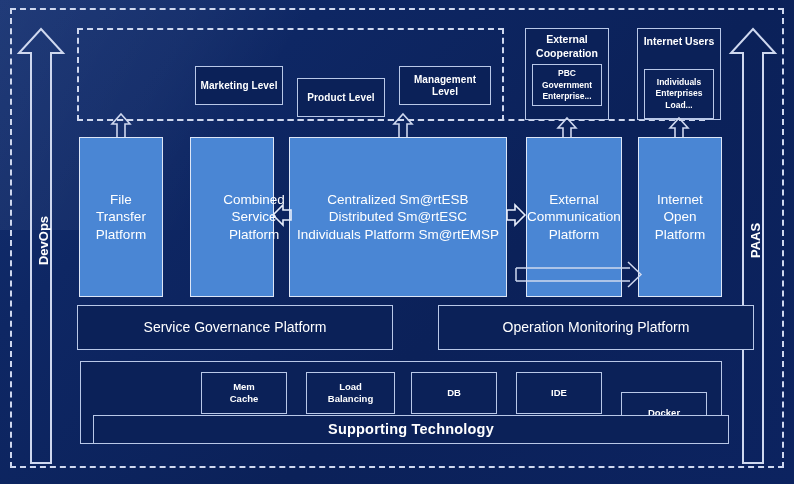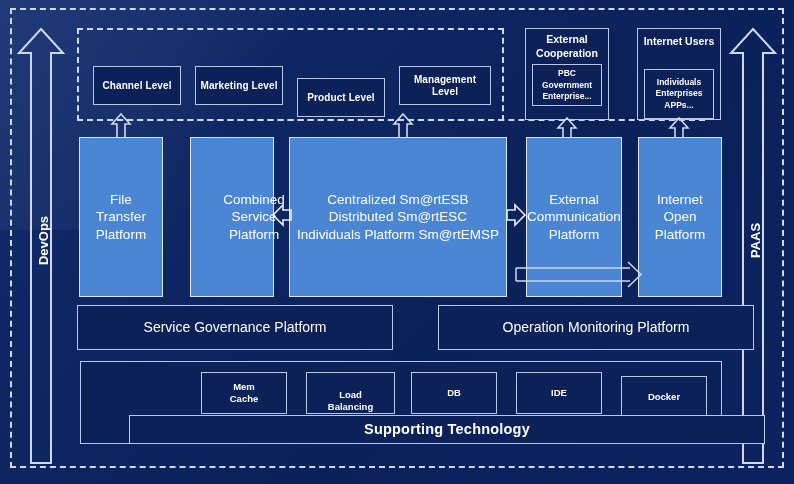--- a/index.html
+++ b/index.html
@@ -104,23 +104,20 @@
 
   <div class="abs varrow" style="left:729px;top:26px;width:48px;height:440px;">
     <svg width="48" height="440" viewBox="0 0 48 440">
       <polygon points="24,3 46,27 34,27 34,437 14,437 14,27 2,27" fill="none" stroke="#cfd8ef" stroke-width="2"></polygon>
     </svg>
   </div>
   <div class="vlabel" style="left:710px;top:233px;width:90px;transform:rotate(-90deg);">PAAS</div>
 
   <div class="abs dash-group" style="left:77px;top:28px;width:427px;height:93px;"></div>
 
-  <div class="abs obox t-lvl" style="left:93px;top:66px;width:88px;height:39px;">
-    <span>Channel Level</span>
-  </div>
   <div class="abs obox t-lvl" style="left:195px;top:66px;width:88px;height:39px;">
     <span>Marketing Level</span>
   </div>
   <div class="abs obox t-lvl" style="left:297px;top:78px;width:88px;height:39px;justify-content:center;">
     <span>Product Level</span>
   </div>
   <div class="abs obox t-lvl" style="left:399px;top:66px;width:92px;height:39px;">
     <span>Management Level</span>
   </div>
 
@@ -140,21 +137,21 @@
   </div>
 
   <div class="abs ext-outer" style="left:637px;top:28px;width:84px;height:92px;">
     <div class="t-ext-title" style="padding-top:2px;">
       <span>Internet Users</span>
     </div>
     <div class="ext-inner t-ext-sub" style="width:68px;height:50px;margin-top:20px;">
       <div>
         <span>Individuals</span><br>
         <span>Enterprises</span><br>
-        <span>APPs...</span>
+        <span>Load...</span>
       </div>
     </div>
   </div>
 
   <div class="abs uparrow" style="left:110px;top:113px;width:22px;height:26px;">
     <svg width="22" height="26" viewBox="0 0 22 26">
       <polygon points="11,1 20,11 15,11 15,25 7,25 7,11 2,11" fill="none" stroke="#cfd8ef" stroke-width="1.6"></polygon>
     </svg>
   </div>
   <div class="abs uparrow" style="left:392px;top:113px;width:22px;height:26px;">
@@ -242,39 +239,39 @@
   </div>
 
   <div class="abs obox" style="left:80px;top:361px;width:642px;height:83px;"></div>
 
   <div class="abs obox t-tech" style="left:201px;top:372px;width:86px;height:42px;">
     <div>
       <span>Mem</span><br>
       <span>Cache</span>
     </div>
   </div>
-  <div class="abs obox t-tech" style="left:306px;top:372px;width:89px;height:42px;align-items:flex-end;">
+  <div class="abs obox t-tech" style="left:306px;top:372px;width:89px;height:42px;">
     <div>
       <span>Load</span><br>
       <span>Balancing</span>
     </div>
   </div>
   <div class="abs obox t-tech" style="left:411px;top:372px;width:86px;height:42px;">
     <div>
       <span>DB</span>
     </div>
   </div>
   <div class="abs obox t-tech" style="left:516px;top:372px;width:86px;height:42px;">
     <div>
       <span>IDE</span>
     </div>
   </div>
-  <div class="abs obox t-tech" style="left:621px;top:376px;width:86px;height:42px;">
+  <div class="abs obox t-tech" style="left:621px;top:392px;width:86px;height:42px;">
     <div>
       <span>Docker</span>
     </div>
   </div>
 
-  <div class="abs obox t-support" style="left:93px;top:415px;width:636px;height:29px;margin-left:36px;">
+  <div class="abs obox t-support" style="left:93px;top:415px;width:636px;height:29px;">
     <span>Supporting Technology</span>
   </div>
 
 </div>
 
 </body></html>

